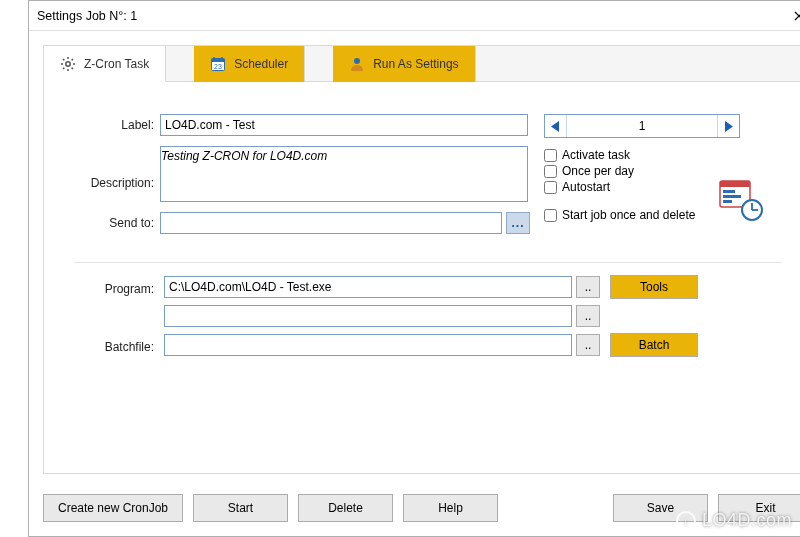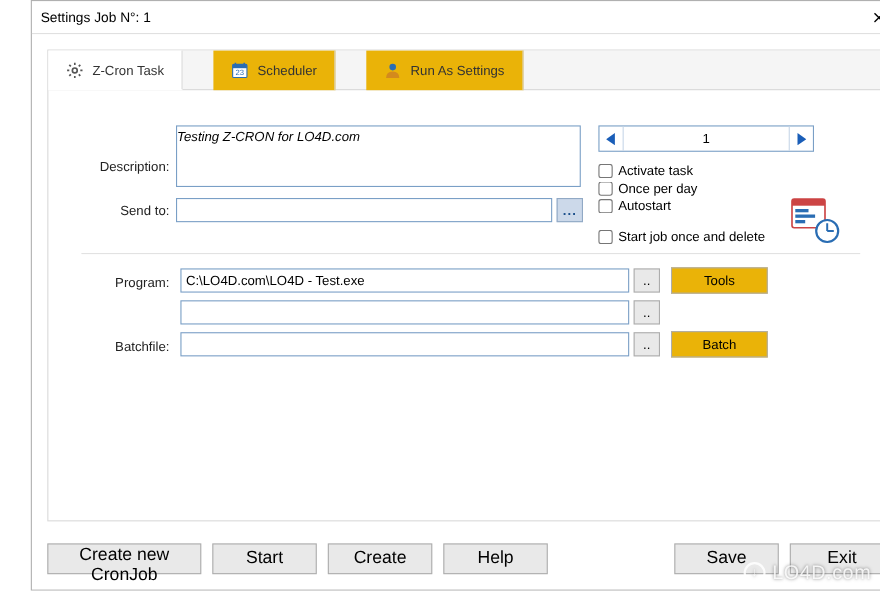--- a/index.html
+++ b/index.html
@@ -203,21 +203,21 @@
     display: flex;
     gap: 10px;
     padding: 10px 14px 14px 14px;
     justify-content: flex-start;
   }
   .big-btn {
     height: 28px;
     border: 1px solid #adadad;
     background: #e9e9e9;
     font-family: inherit;
-    font-size: 16px;
+    font-size: 12px;
     cursor: pointer;
   }
   .big-btn.create { width: 140px; }
   .big-btn.std { width: 95px; }
   .spacer { flex: 1; }
   .watermark {
     position: absolute;
     right: 8px;
     bottom: 6px;
     color: rgba(255,255,255,.85);
@@ -289,20 +289,24 @@
                 <path d="M2 15 Q2 9 8 9 Q14 9 14 15 Z" fill="#d38a1d"></path>
               </svg>
           </span>
           <span>Run As Settings</span>
         </div>
       </div>
 
       <div class="tabpane">
 
         <div style="width:460px;">
+          <div class="field-row">
+            <div class="field-label">Label:</div>
+            <input class="field-input" style="width: 368px;" value="LO4D.com - Test">
+          </div>
           <div class="field-row" style="align-items:center;">
             <div class="field-label" style="padding-top:18px">Description:</div>
             <textarea class="field-textarea" style="width: 368px; height: 56px;">Testing Z-CRON for LO4D.com</textarea>
           </div>
           <div class="field-row" style="margin-top:6px;">
             <div class="field-label">Send to:</div>
             <input class="field-input" style="width: 342px;" value="">
             <button class="small-btn" style="margin-left:4px; background:#ccd9ea; border-color:#91a9c5; color:#1a4f8b; font-weight:bold; letter-spacing:1px;">...</button>
           </div>
         </div>
@@ -375,21 +379,21 @@
           <button class="small-btn">..</button>
           <button class="btn-tools">Batch</button>
         </div>
       </div>
     </div>
 
   </div>
   <div class="bottom-bar">
     <button class="big-btn create">Create new CronJob</button>
     <button class="big-btn std">Start</button>
-    <button class="big-btn std">Create</button>
+    <button class="big-btn std">Delete</button>
     <button class="big-btn std">Help</button>
     <div class="spacer"></div>
     <button class="big-btn std">Save</button>
     <button class="big-btn std">Exit</button>
   </div>
 </div>
 
 <div class="watermark">
   <span class="circ">↓</span>
   <span>LO4D.com</span>

